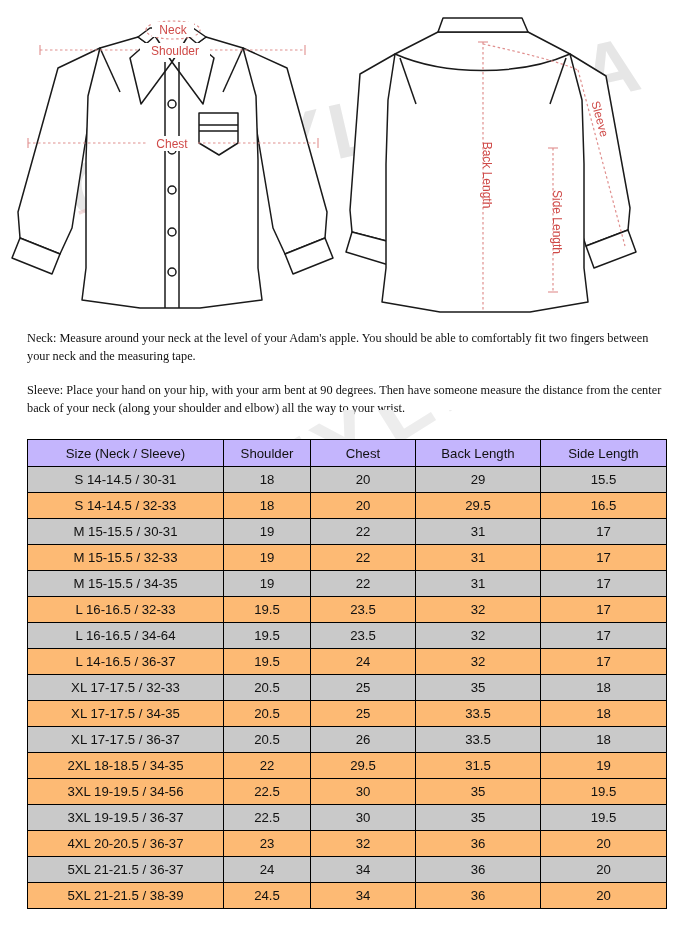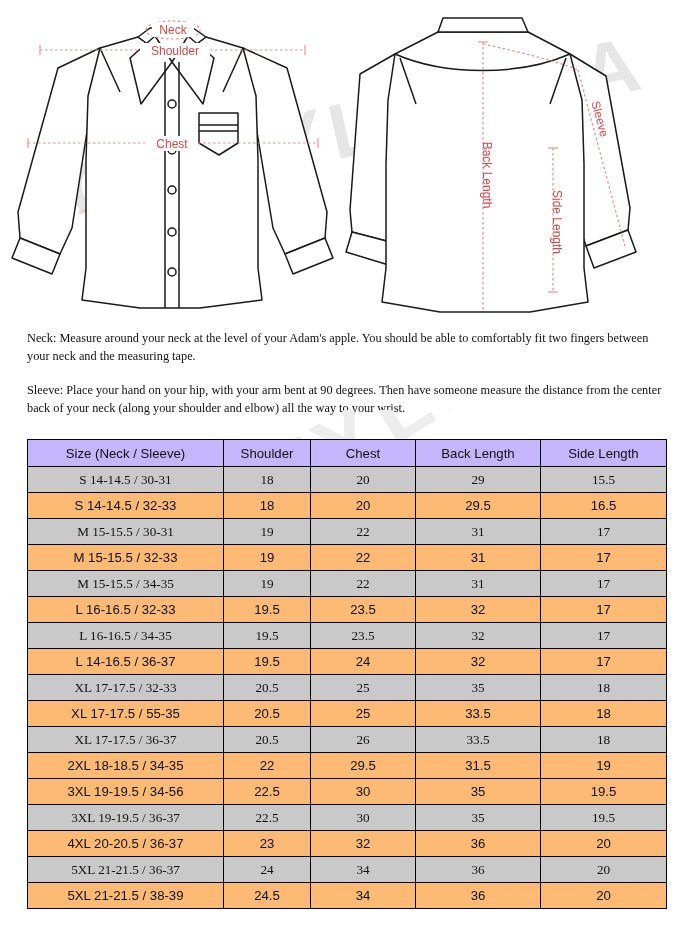--- a/index.html
+++ b/index.html
@@ -126,21 +126,20 @@
     color: #111;
     font-weight: normal;
     white-space: nowrap;
   }
   table#size-table thead th {
     background: #c4b5fd;
     height: 26px;
   }
   table#size-table tbody tr.shaded td {
     background: #c9c9c9;
-    font-family: Liberation Serif, serif;
   }
   table#size-table tbody tr.plain td {
     background: #fdba74;
   }
   col.c0 { width: 196px; }
   col.c1 { width:  87px; }
   col.c2 { width: 105px; }
   col.c3 { width: 125px; }
   col.c4 { width: 126px; }
 
@@ -345,42 +344,42 @@
           <td>17</td>
         </tr>
         <tr class="plain">
           <td>L  16-16.5 / 32-33</td>
           <td>19.5</td>
           <td>23.5</td>
           <td>32</td>
           <td>17</td>
         </tr>
         <tr class="shaded">
-          <td>L  16-16.5 / 34-35</td>
+          <td>L  16-16.5 / 34-64</td>
           <td>19.5</td>
           <td>23.5</td>
           <td>32</td>
           <td>17</td>
         </tr>
         <tr class="plain">
           <td>L  14-16.5 / 36-37</td>
           <td>19.5</td>
           <td>24</td>
           <td>32</td>
           <td>17</td>
         </tr>
         <tr class="shaded">
           <td>XL  17-17.5 / 32-33</td>
           <td>20.5</td>
           <td>25</td>
           <td>35</td>
           <td>18</td>
         </tr>
         <tr class="plain">
-          <td>XL  17-17.5 / 55-35</td>
+          <td>XL  17-17.5 / 34-35</td>
           <td>20.5</td>
           <td>25</td>
           <td>33.5</td>
           <td>18</td>
         </tr>
         <tr class="shaded">
           <td>XL  17-17.5 / 36-37</td>
           <td>20.5</td>
           <td>26</td>
           <td>33.5</td>

